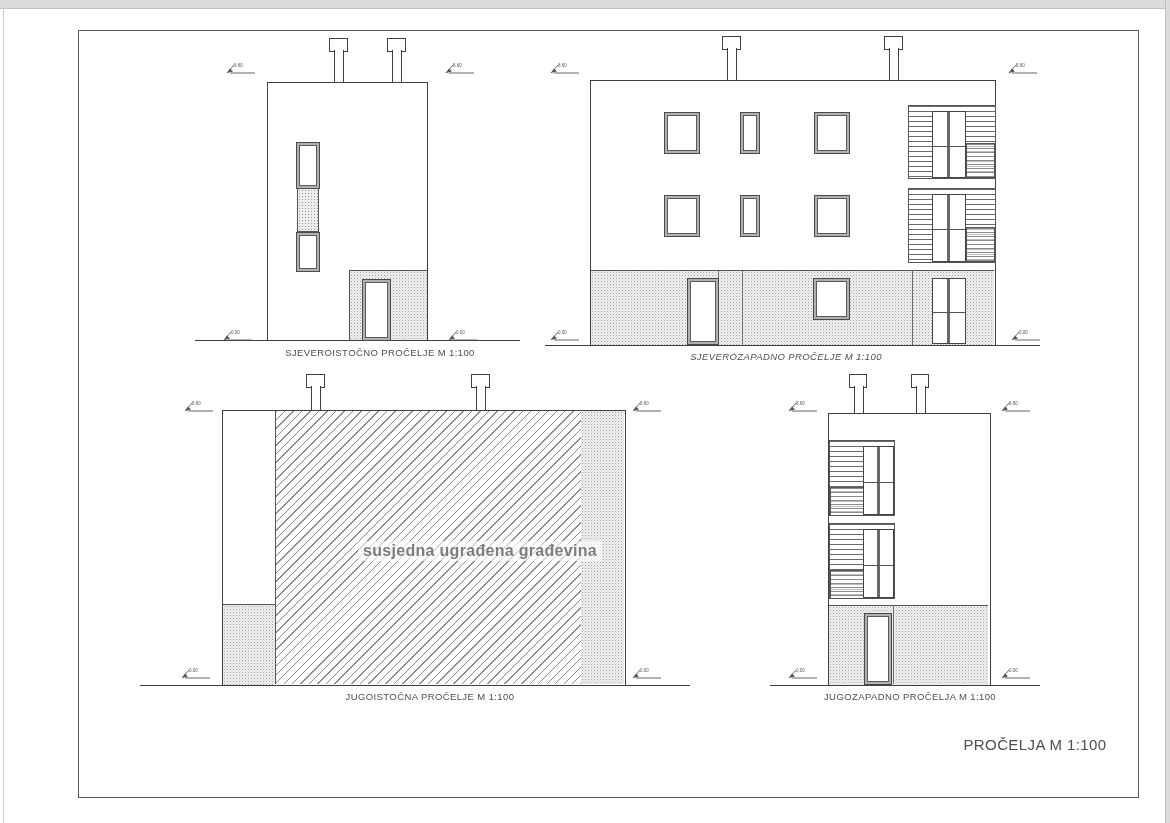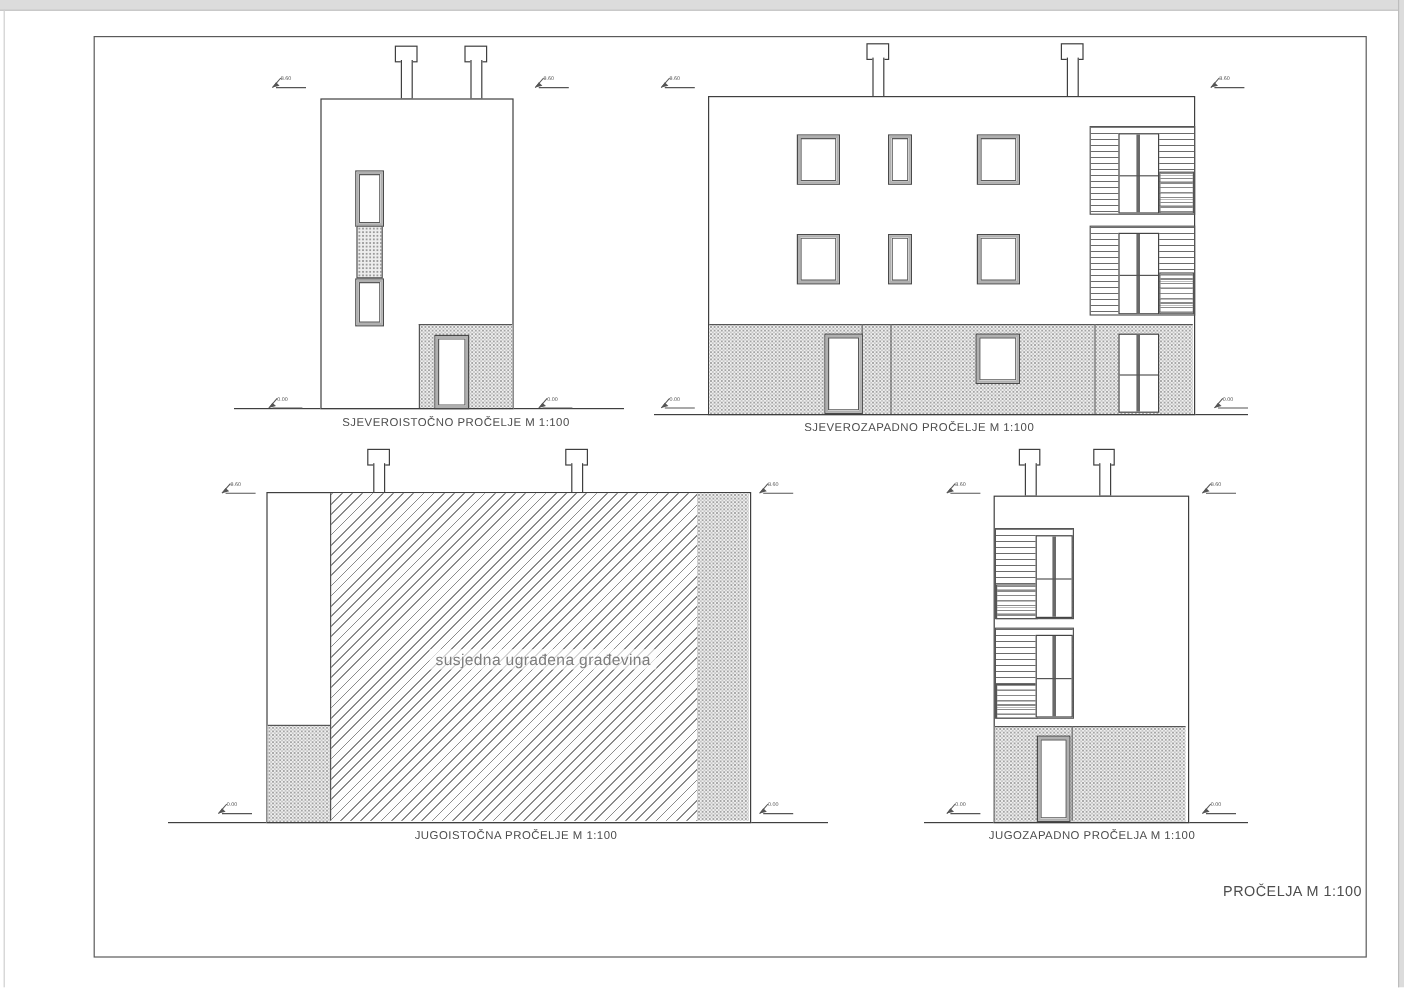--- a/index.html
+++ b/index.html
@@ -57,26 +57,27 @@
     border:1px solid #555;
     background-color:#ededed;
     background-image:radial-gradient(#9a9a9a 0.6px,transparent 0.7px);
     background-size:3px 3px;
   }
   
   .cap{
     font-size:9.5px;color:#4d4d4d;letter-spacing:.4px;text-align:center;white-space:nowrap;
   }
   .corner-cap{
-    font-size:12px;color:#4d4d4d;letter-spacing:.4px;text-align:right;white-space:nowrap;
+    font-size:15px;color:#4d4d4d;letter-spacing:.4px;text-align:center;white-space:nowrap;
   }
   .annot{
-    font-size:13px;color:#7d7d7d;letter-spacing:.3px;text-align:right;white-space:nowrap;
+    font-size:16px;color:#7d7d7d;letter-spacing:.3px;text-align:right;white-space:nowrap;
     background:rgba(255,255,255,.65);padding:1px 5px;
     text-shadow:0 0 2px #fff;
+    font-weight:bold;
   }
   
   .marker{width:32px;height:13px;}
   .marker svg{position:absolute;left:0;top:0;}
   .mkv{
     position:absolute;left:9px;top:2px;font-size:4.5px;color:#555;letter-spacing:0;line-height:1;
   }
 </style>
 </head>
 <body>
@@ -157,21 +158,21 @@
   <div class="abs glass" style="left:932px;top:194px;width:32px;height:66px;"></div>
   <div class="abs rail" style="left:966px;top:227px;width:27px;height:33px;"></div>
 
   <div class="abs joint" style="left:718px;top:270px;height:75px;"></div>
   <div class="abs joint" style="left:742px;top:270px;height:75px;"></div>
   <div class="abs joint" style="left:912px;top:270px;height:75px;"></div>
   <div class="abs door" style="left:688px;top:279px;width:26px;height:61px;"></div>
   <div class="abs win" style="left:814px;top:279px;width:31px;height:36px;"></div>
   <div class="abs glass" style="left:932px;top:278px;width:32px;height:64px;"></div>
 
-  <div class="abs cap" style="left:616px;top:351px;width:300px;">SJEVEROZAPADNO PROČELJE M 1:100</div>
+  <div class="abs cap" style="left:636px;top:351px;width:300px;font-style:italic;">SJEVEROZAPADNO PROČELJE M 1:100</div>
 
   <div class="abs marker" style="left:549px;top:62px;">
     <svg width="32" height="13" viewBox="0 0 32 13">
         <path d="M2 11 L9 3" stroke="#555" stroke-width="0.9" fill="none"></path>
         <path d="M2 11 L8 9.4 L5 6.6 Z" fill="#555"></path>
         <line x1="5" y1="11" x2="30" y2="11" stroke="#555" stroke-width="0.9"></line>
       </svg>
     <span class="mkv">8.60</span>
   </div>
   <div class="abs marker" style="left:1007px;top:62px;">

